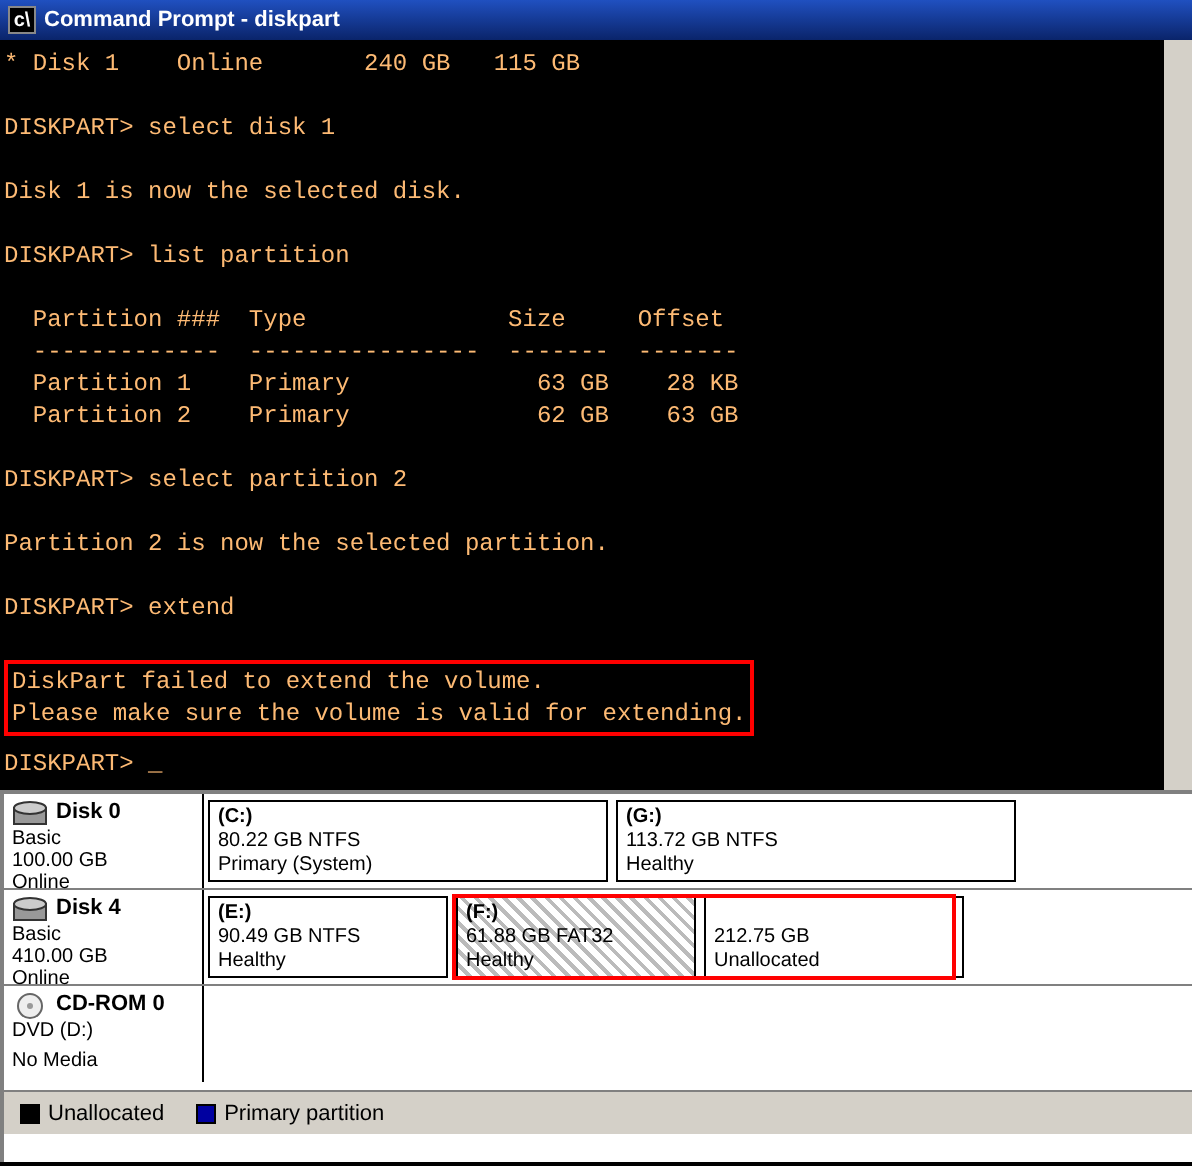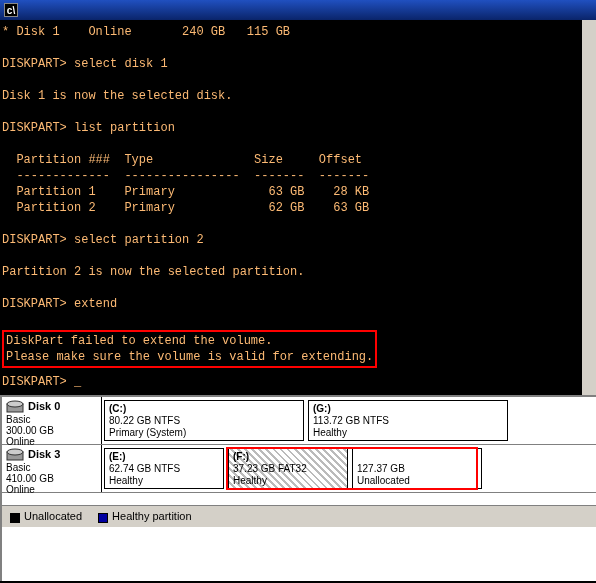--- a/index.html
+++ b/index.html
@@ -8,21 +8,21 @@
 
 .titlebar{background:linear-gradient(#2050c0,#0a246a);height:20px;display:flex;align-items:center;padding:0 4px;color:#fff;font-weight:bold;font-size:11px}
 .titlebar .ticon{width:14px;height:14px;margin-right:4px;display:flex;align-items:center;justify-content:center;font-size:10px;background:#000;border:1px solid #888}
 
 
 .term{background:#000;color:#fdba74;font-family:"Lucida Console","Courier New",monospace;font-size:12px;line-height:16px;padding:4px 8px 4px 2px;white-space:pre;height:375px;overflow:hidden;border-right:14px solid #d4d0c8}
 .errbox{border:2px solid red;padding:1px 2px;display:inline-block;margin-top:2px;margin-bottom:6px}
 
 
 .dm{background:#fff;height:186px;border-top:2px solid #808080;border-left:2px solid #808080}
-.dm-inner{height:108px;overflow:auto;background:#fff}
+.dm-inner{height:148px;overflow:auto;background:#fff}
 .drow{display:flex;border-bottom:1px solid #808080;height:48px}
 .dhdr{width:100px;min-width:100px;border-right:1px solid #000;padding:3px 4px;display:flex;flex-direction:column;justify-content:flex-start;background:#fff}
 .dhdr .top{display:flex;align-items:flex-start;gap:4px}
 .dhdr .dicon{width:18px;height:14px;flex-shrink:0}
 .dhdr b{font-weight:bold}
 .dhdr .sub{font-size:10px;margin-left:0}
 .vols{flex:1;display:flex;position:relative;background:#fff}
 .vol{border:1px solid #000;margin:3px 2px;display:flex;flex-direction:column;background:#fff;position:relative}
 .vol .bar{height:5px;background:#0000a0}
 .vol .body{padding:2px 4px;font-size:10px;line-height:12px;flex:1}
@@ -33,20 +33,21 @@
 .legend{height:22px;background:#d4d0c8;border-top:1px solid #808080;display:flex;align-items:center;padding:0 8px;gap:16px;font-size:11px}
 .legend .sw{width:10px;height:10px;display:inline-block;margin-right:4px;border:1px solid #000;vertical-align:middle}
 .legend .un{background:#000}
 .legend .pp{background:#0000a0}
 </style>
 </head>
 <body>
 
 <div class="titlebar">
   <span class="ticon">c\</span>
+  <span>Command Prompt - diskpart</span>
 </div>
 
 <div class="term"><span>* Disk 1    Online       240 GB   115 GB</span>
 
 <span>DISKPART&gt;</span> <span>select disk 1</span>
 
 <span>Disk 1 is now the selected disk.</span>
 
 <span>DISKPART&gt;</span> <span>list partition</span>
 
@@ -71,21 +72,21 @@
 <div class="drow">
   <div class="dhdr">
     <div class="top">
       <svg class="dicon" viewBox="0 0 18 14">
               <rect x="1" y="4" width="16" height="8" fill="#999" stroke="#333"></rect>
               <ellipse cx="9" cy="4" rx="8" ry="3" fill="#ccc" stroke="#333"></ellipse>
             </svg>
       <b>Disk 0</b>
     </div>
     <div class="sub">Basic</div>
-    <div class="sub">300.00 GB</div>
+    <div class="sub">100.00 GB</div>
     <div class="sub">Online</div>
   </div>
   <div class="vols">
     <div class="vol" style="flex:0 0 200px">
       <div class="bar"></div>
       <div class="body">
         <b>(C:)</b><br>
         <span>80.22 GB NTFS</span><br>
         <span>Primary (System)</span>
       </div>
@@ -101,54 +102,68 @@
   </div>
 </div>
 
 <div class="drow">
   <div class="dhdr">
     <div class="top">
       <svg class="dicon" viewBox="0 0 18 14">
               <rect x="1" y="4" width="16" height="8" fill="#999" stroke="#333"></rect>
               <ellipse cx="9" cy="4" rx="8" ry="3" fill="#ccc" stroke="#333"></ellipse>
             </svg>
-      <b>Disk 3</b>
+      <b>Disk 4</b>
     </div>
     <div class="sub">Basic</div>
     <div class="sub">410.00 GB</div>
     <div class="sub">Online</div>
   </div>
   <div class="vols">
     <div class="vol" style="flex:0 0 120px">
       <div class="bar"></div>
       <div class="body">
         <b>(E:)</b><br>
-        <span>62.74 GB NTFS</span><br>
+        <span>90.49 GB NTFS</span><br>
         <span>Healthy</span>
       </div>
     </div>
     <div class="vol hatch" style="flex:0 0 120px">
       <div class="bar"></div>
       <div class="body" style="background:rgba(255,255,255,0)">
         <b>(F:)</b><br>
-        <span>37.23 GB FAT32</span><br>
+        <span>61.88 GB FAT32</span><br>
         <span>Healthy</span>
       </div>
     </div>
     <div class="vol unalloc" style="flex:0 0 130px">
       <div class="bar"></div>
       <div class="body">
         <br>
-        <span>127.37 GB</span><br>
+        <span>212.75 GB</span><br>
         <span>Unallocated</span>
       </div>
     </div>
     <div class="redframe" style="left:124px;width:252px"></div>
   </div>
 </div>
 
+<div class="drow" style="border-bottom:none">
+  <div class="dhdr">
+    <div class="top">
+      <svg class="dicon" viewBox="0 0 18 14">
+              <circle cx="9" cy="7" r="6" fill="#eee" stroke="#666"></circle>
+              <circle cx="9" cy="7" r="1.5" fill="#999"></circle>
+            </svg>
+      <b>CD-ROM 0</b>
+    </div>
+    <div class="sub">DVD (D:)</div>
+    <div class="sub" style="margin-top:4px">No Media</div>
+  </div>
+  <div class="vols"></div>
+</div>
 
 </div>
 <div class="legend">
   <span><span class="sw un"></span><span>Unallocated</span></span>
-  <span><span class="sw pp"></span><span>Healthy partition</span></span>
+  <span><span class="sw pp"></span><span>Primary partition</span></span>
 </div>
 </div>
 
 </body></html>

